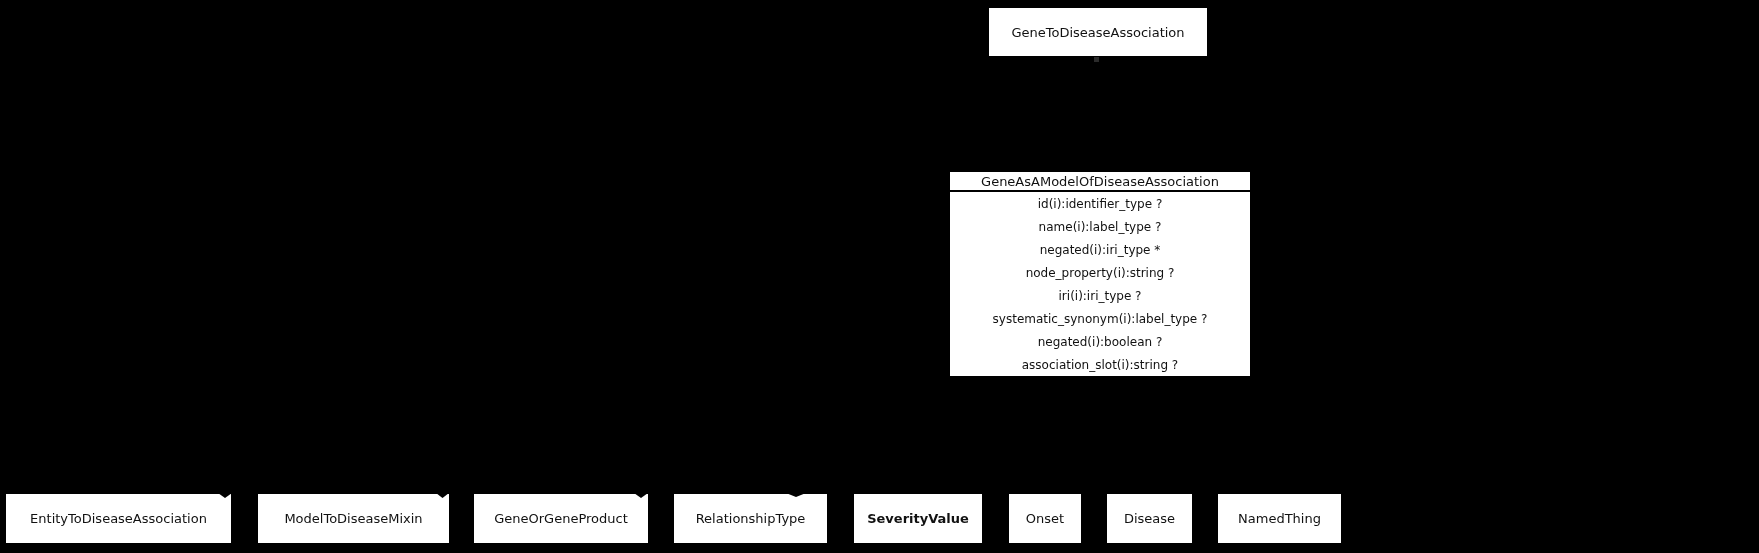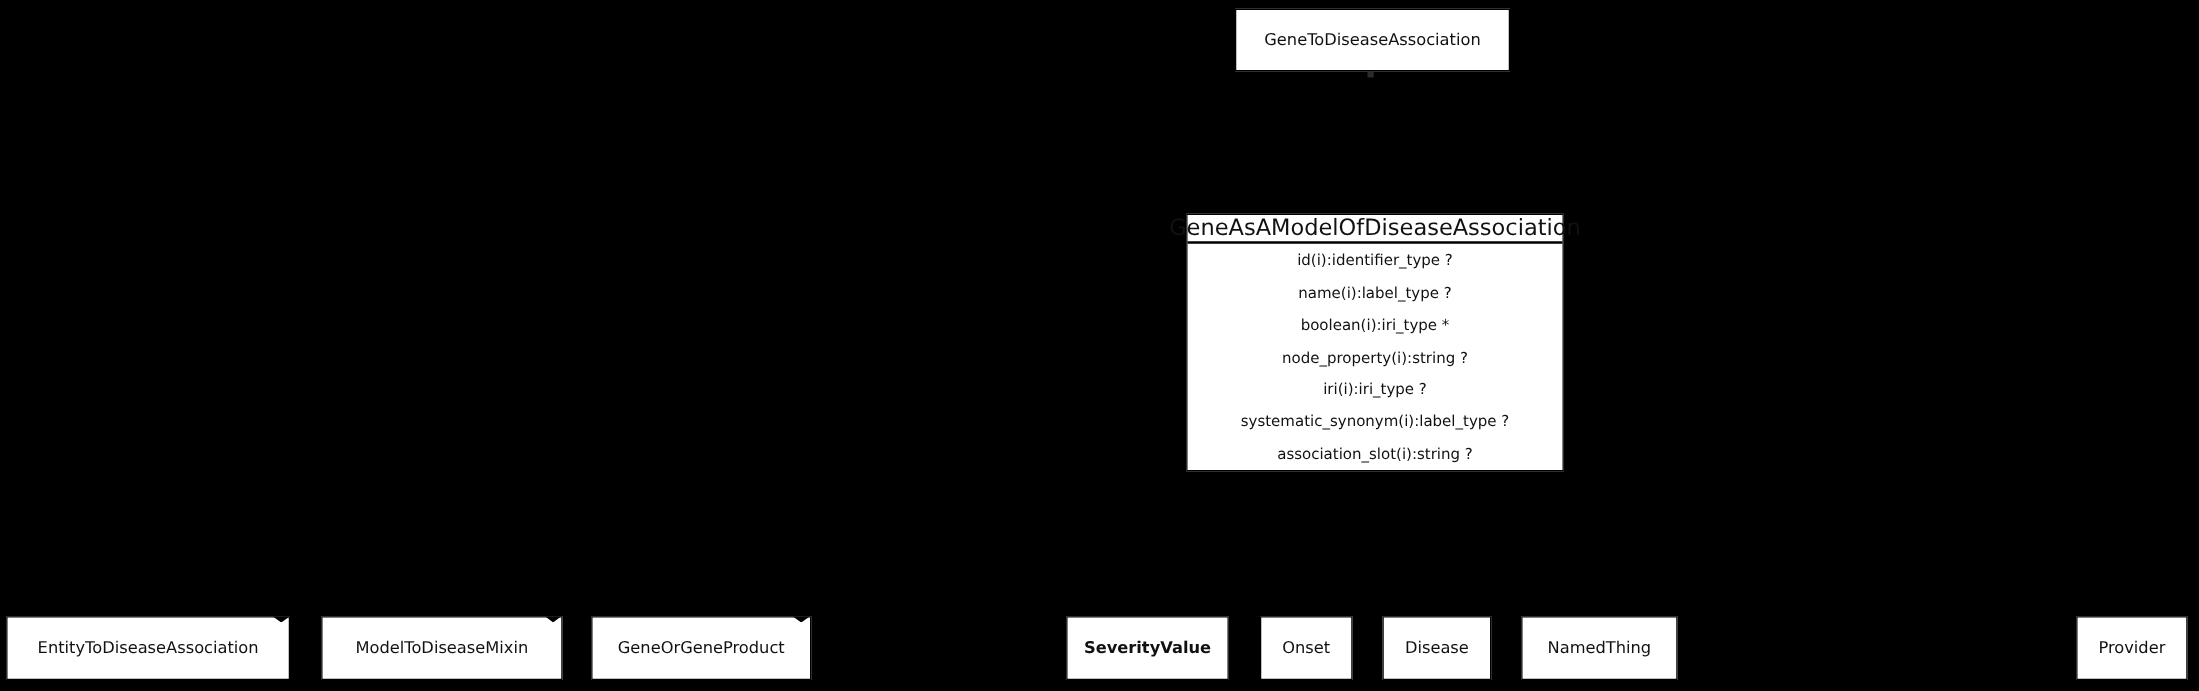--- a/index.html
+++ b/index.html
@@ -36,21 +36,21 @@
     position: absolute;
     left: 949px; top: 171px; width: 302px; height: 206px;
     background: #ffffff;
     border: 1px solid #000000;
     display: flex;
     flex-direction: column;
   }
   .class-box-header {
     flex: 0 0 20px;
     border-bottom: 2px solid #000000;
-    font-size: 18px;
+    font-size: 13px;
     display: flex;
     align-items: center;
     justify-content: center;
     white-space: nowrap;
   }
   .class-box-attrs {
     flex: 1 1 auto;
     display: flex;
     flex-direction: column;
   }
@@ -93,52 +93,53 @@
 
   <div class="box top-box">
     <span class="node-label">GeneToDiseaseAssociation</span>
   </div>
 
   <div class="class-box">
     <div class="class-box-header">GeneAsAModelOfDiseaseAssociation</div>
     <div class="class-box-attrs">
       <div class="attr-row">id(i):identifier_type ?</div>
       <div class="attr-row">name(i):label_type ?</div>
-      <div class="attr-row">boolean(i):iri_type *</div>
+      <div class="attr-row">negated(i):iri_type *</div>
       <div class="attr-row">node_property(i):string ?</div>
       <div class="attr-row">iri(i):iri_type ?</div>
       <div class="attr-row">systematic_synonym(i):label_type ?</div>
+      <div class="attr-row">negated(i):boolean ?</div>
       <div class="attr-row">association_slot(i):string ?</div>
     </div>
   </div>
 
   <div class="box bottom-box b1">
     <span class="node-label">EntityToDiseaseAssociation</span>
   </div>
   <div class="box bottom-box b2">
     <span class="node-label">ModelToDiseaseMixin</span>
   </div>
   <div class="box bottom-box b3">
     <span class="node-label">GeneOrGeneProduct</span>
   </div>
+  <div class="box bottom-box b4">
+    <span class="node-label">RelationshipType</span>
+  </div>
   <div class="box bottom-box b5">
     <span class="node-label">SeverityValue</span>
   </div>
   <div class="box bottom-box b6">
     <span class="node-label">Onset</span>
   </div>
   <div class="box bottom-box b7">
     <span class="node-label">Disease</span>
   </div>
   <div class="box bottom-box b8">
     <span class="node-label">NamedThing</span>
   </div>
-  <div class="box bottom-box b11">
-    <span class="node-label">Provider</span>
-  </div>
 
   <div class="artifact a1"></div>
   <div class="artifact a2"></div>
   <div class="artifact a3"></div>
   <div class="artifact a4"></div>
   <div class="artifact a5"></div>
 
 </div>
 
 </body></html>

